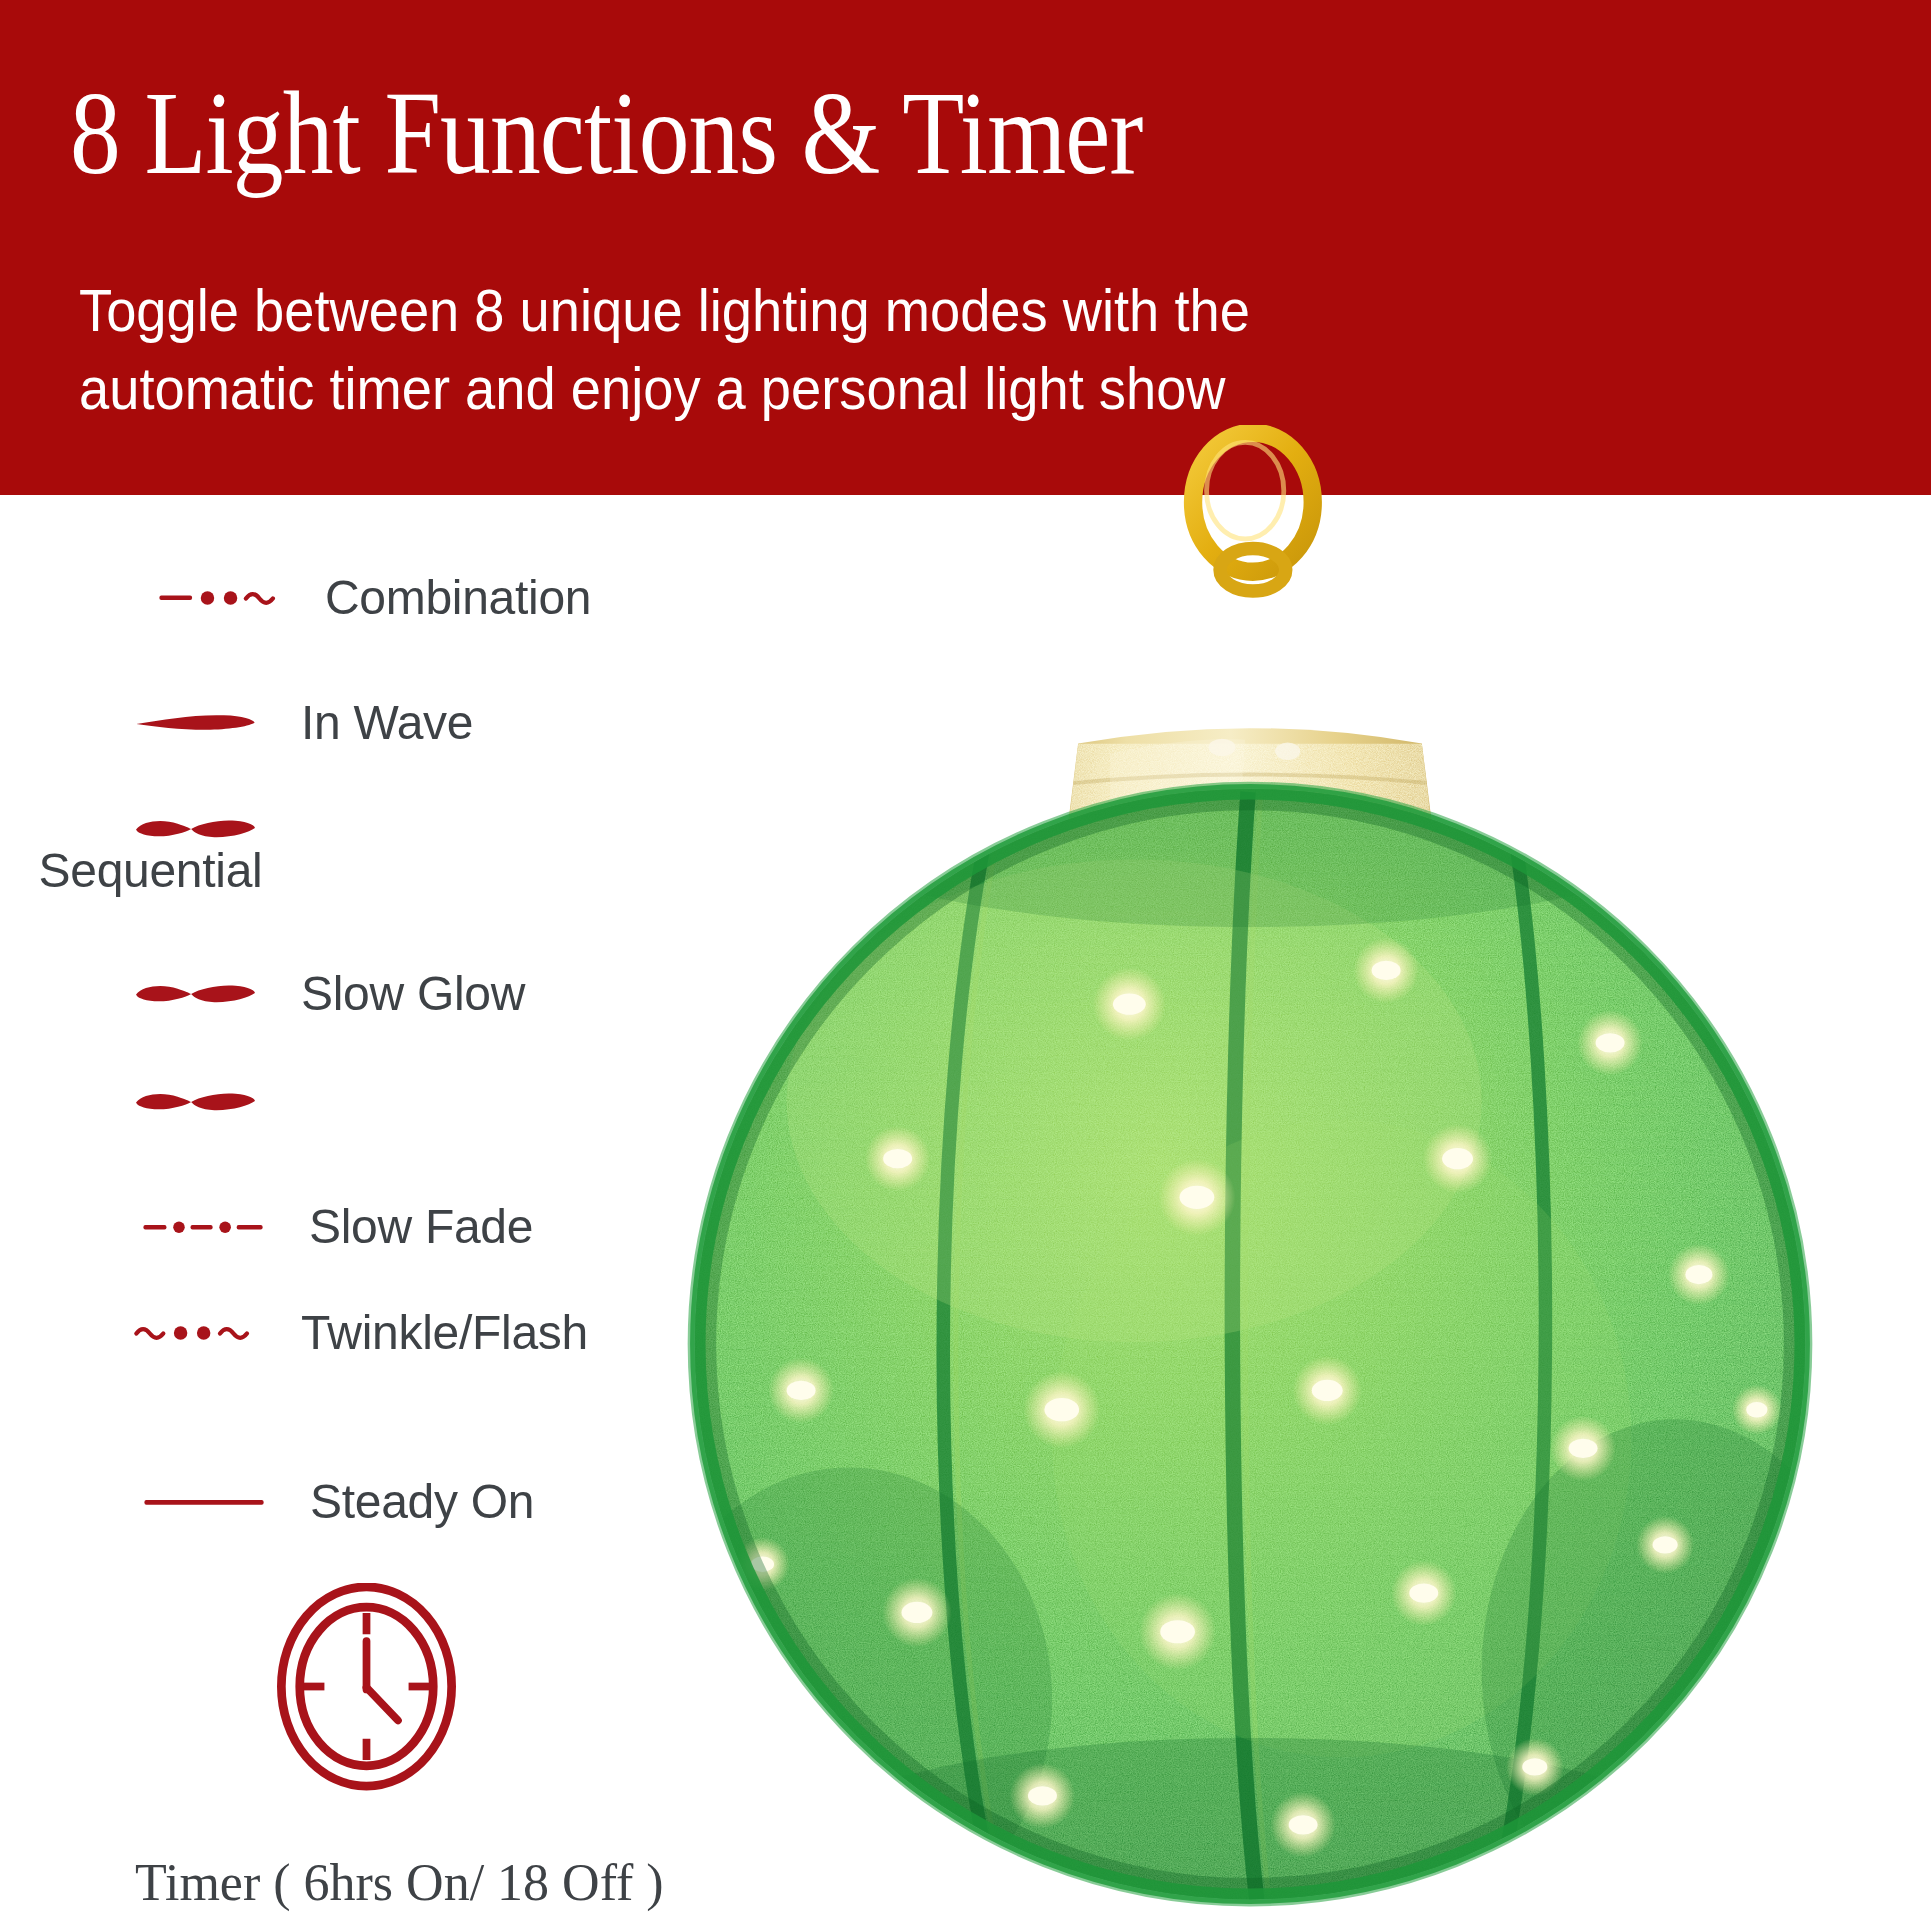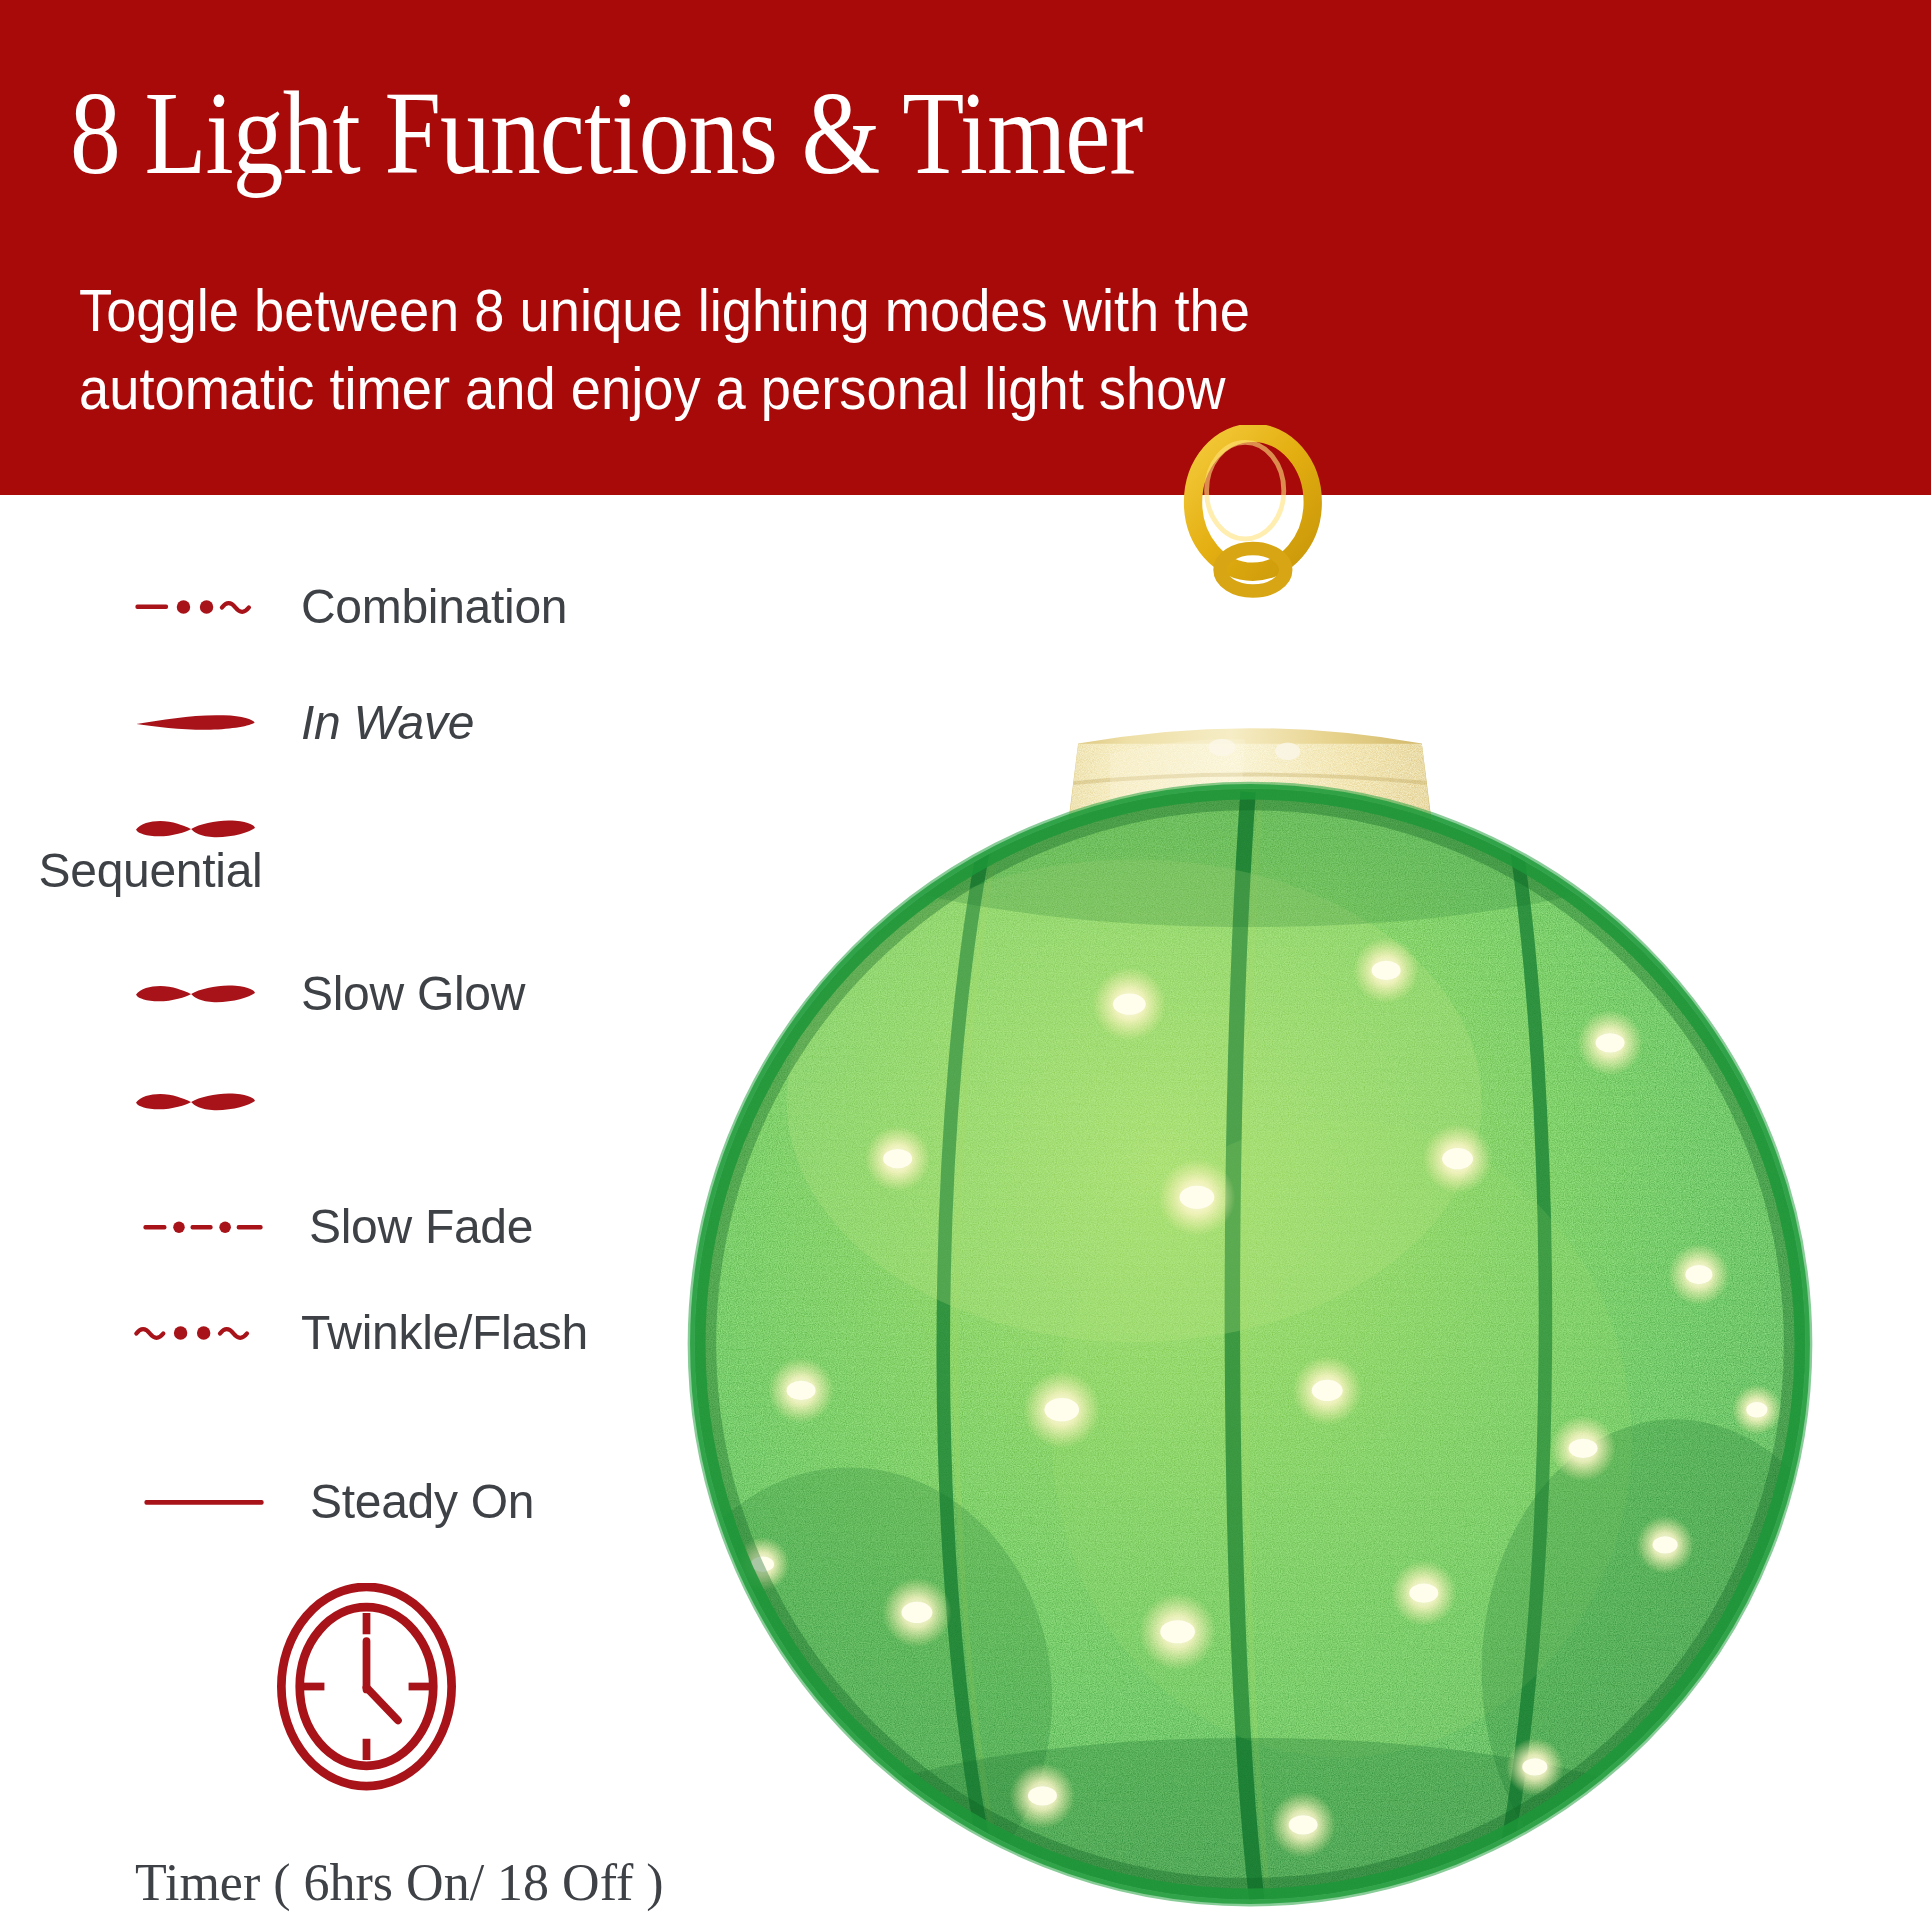--- a/index.html
+++ b/index.html
@@ -111,33 +111,33 @@
 <body>
 
 <div id="banner">
   <div id="banner-title">8 Light Functions &amp; Timer</div>
   <div id="banner-sub">Toggle between 8 unique lighting modes with the
 automatic timer and enjoy a personal light show</div>
 </div>
 
 <div id="legend">
 
-  <div class="legend-row" style="top:77px;">
+  <div class="legend-row" style="top:68px;padding-left:24px;">
     <span class="legend-icon">
       <svg width="121" height="25" viewBox="0 0 125 26">
         <rect x="0" y="11" width="34" height="4.5" rx="2" fill="#A8131A"></rect>
         <circle cx="50" cy="13.5" r="7" fill="#A8131A"></circle>
         <circle cx="74" cy="13.5" r="7" fill="#A8131A"></circle>
         <path d="M90 14 q7 -9 14 0 q7 9 14 0" stroke="#A8131A" stroke-width="4.5" fill="none" stroke-linecap="round"></path>
       </svg>
     </span>
     <span class="legend-label">Combination</span>
   </div>
 
-  <div class="legend-row" style="top:193px;font-style:italic;">
+  <div class="legend-row" style="top:193px;">
     <span class="legend-icon">
       <svg width="121" height="25" viewBox="0 0 125 26">
         <path d="M1 14.5 C 30 10, 60 4.5, 92 5.5 C 112 6, 122 10, 124 13 C 120 16.5, 100 20, 78 20.5 C 50 21, 22 17.5, 1 14.5 Z" fill="#A8131A"></path>
       </svg>
     </span>
     <span class="legend-label">In Wave</span>
   </div>
 
   <div class="legend-row" style="top:319px;flex-direction:column;">
     <span class="legend-icon">

